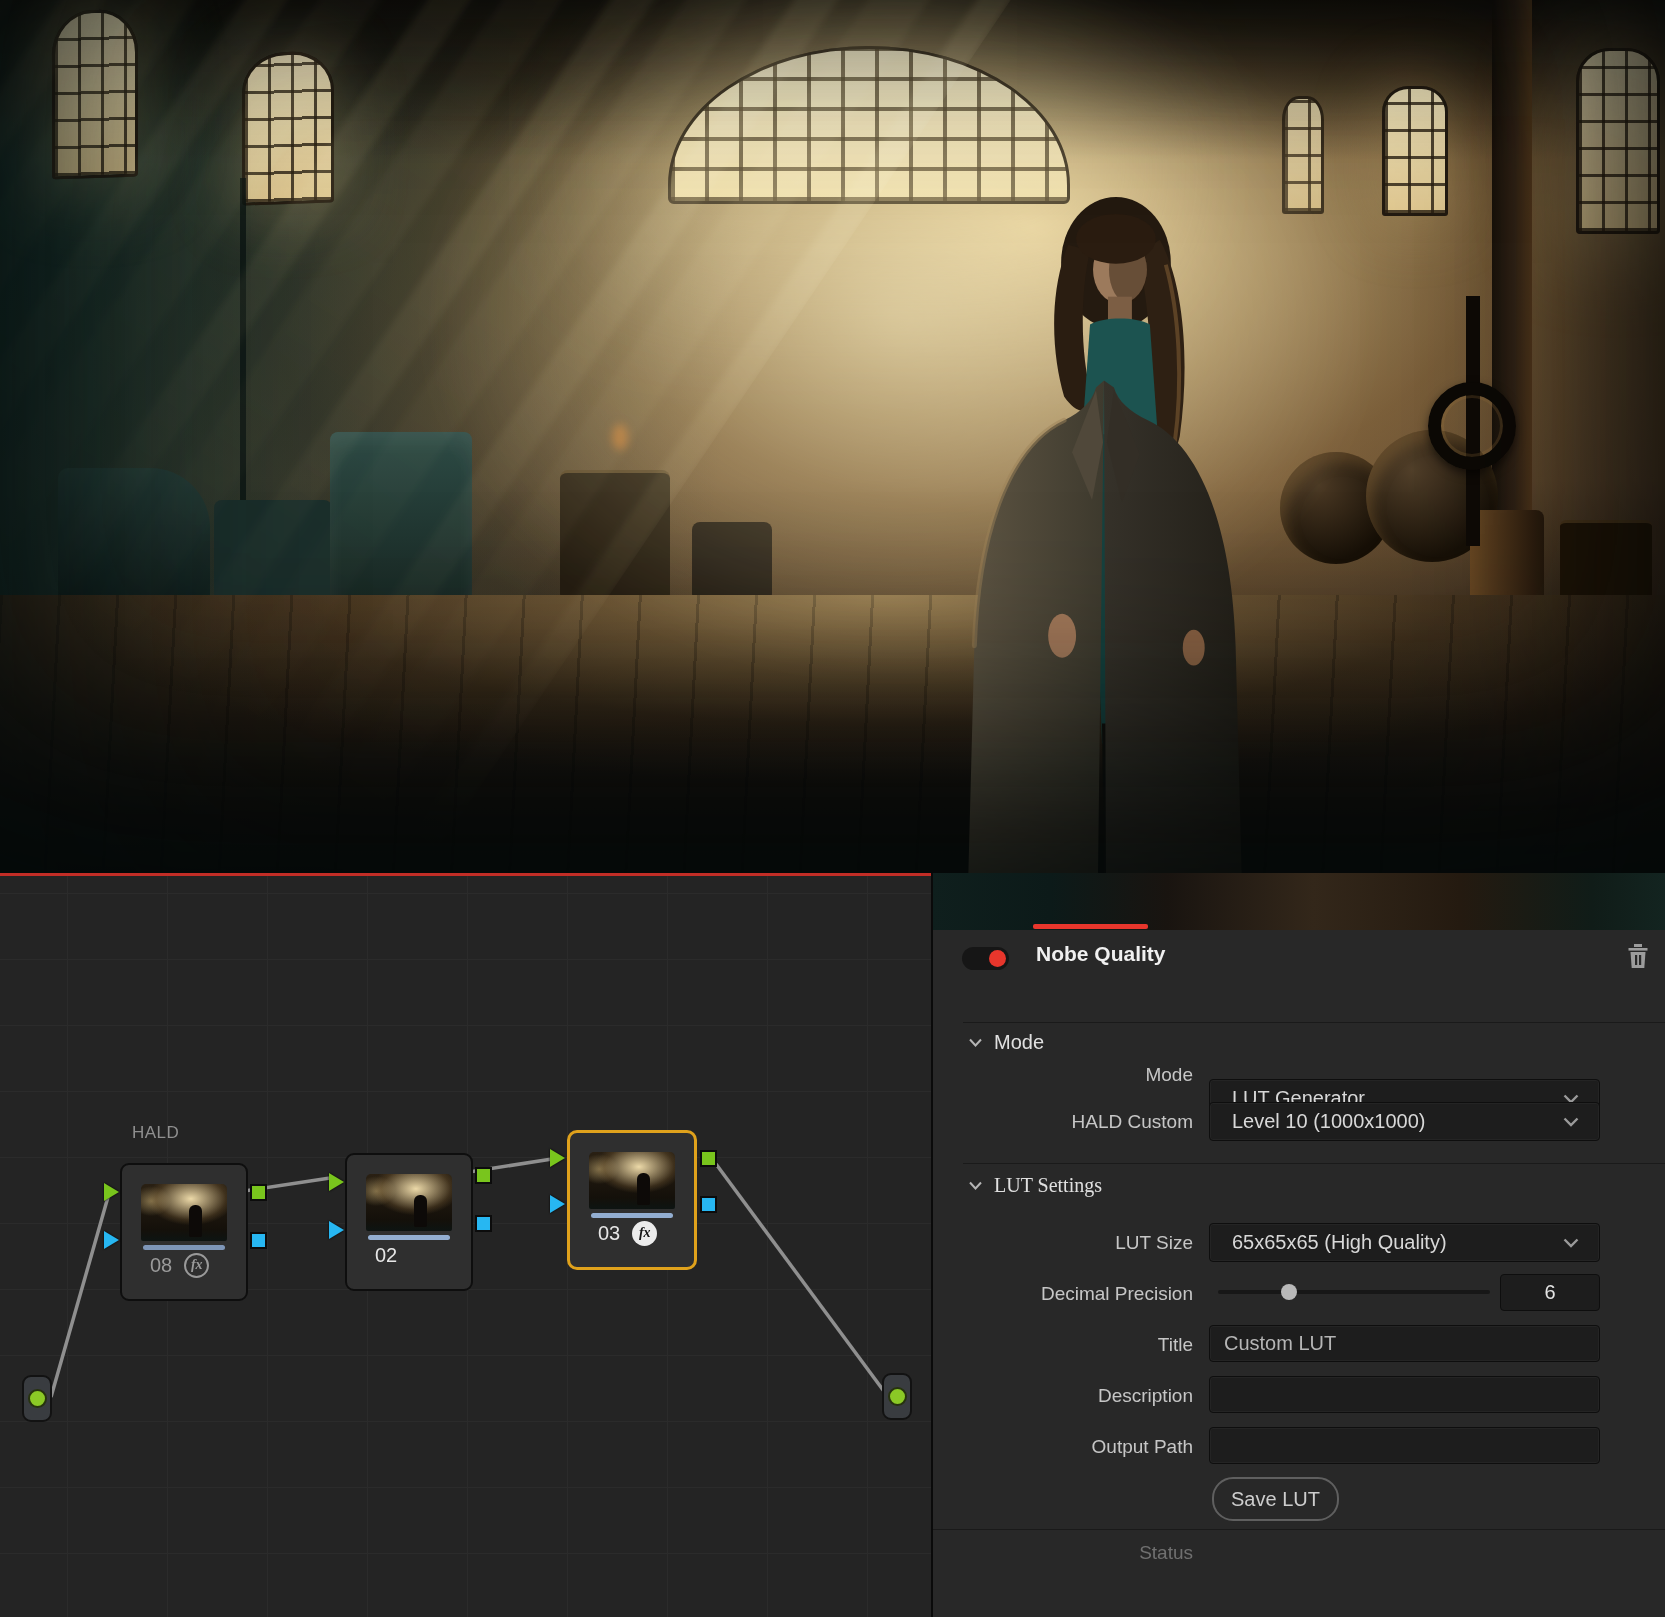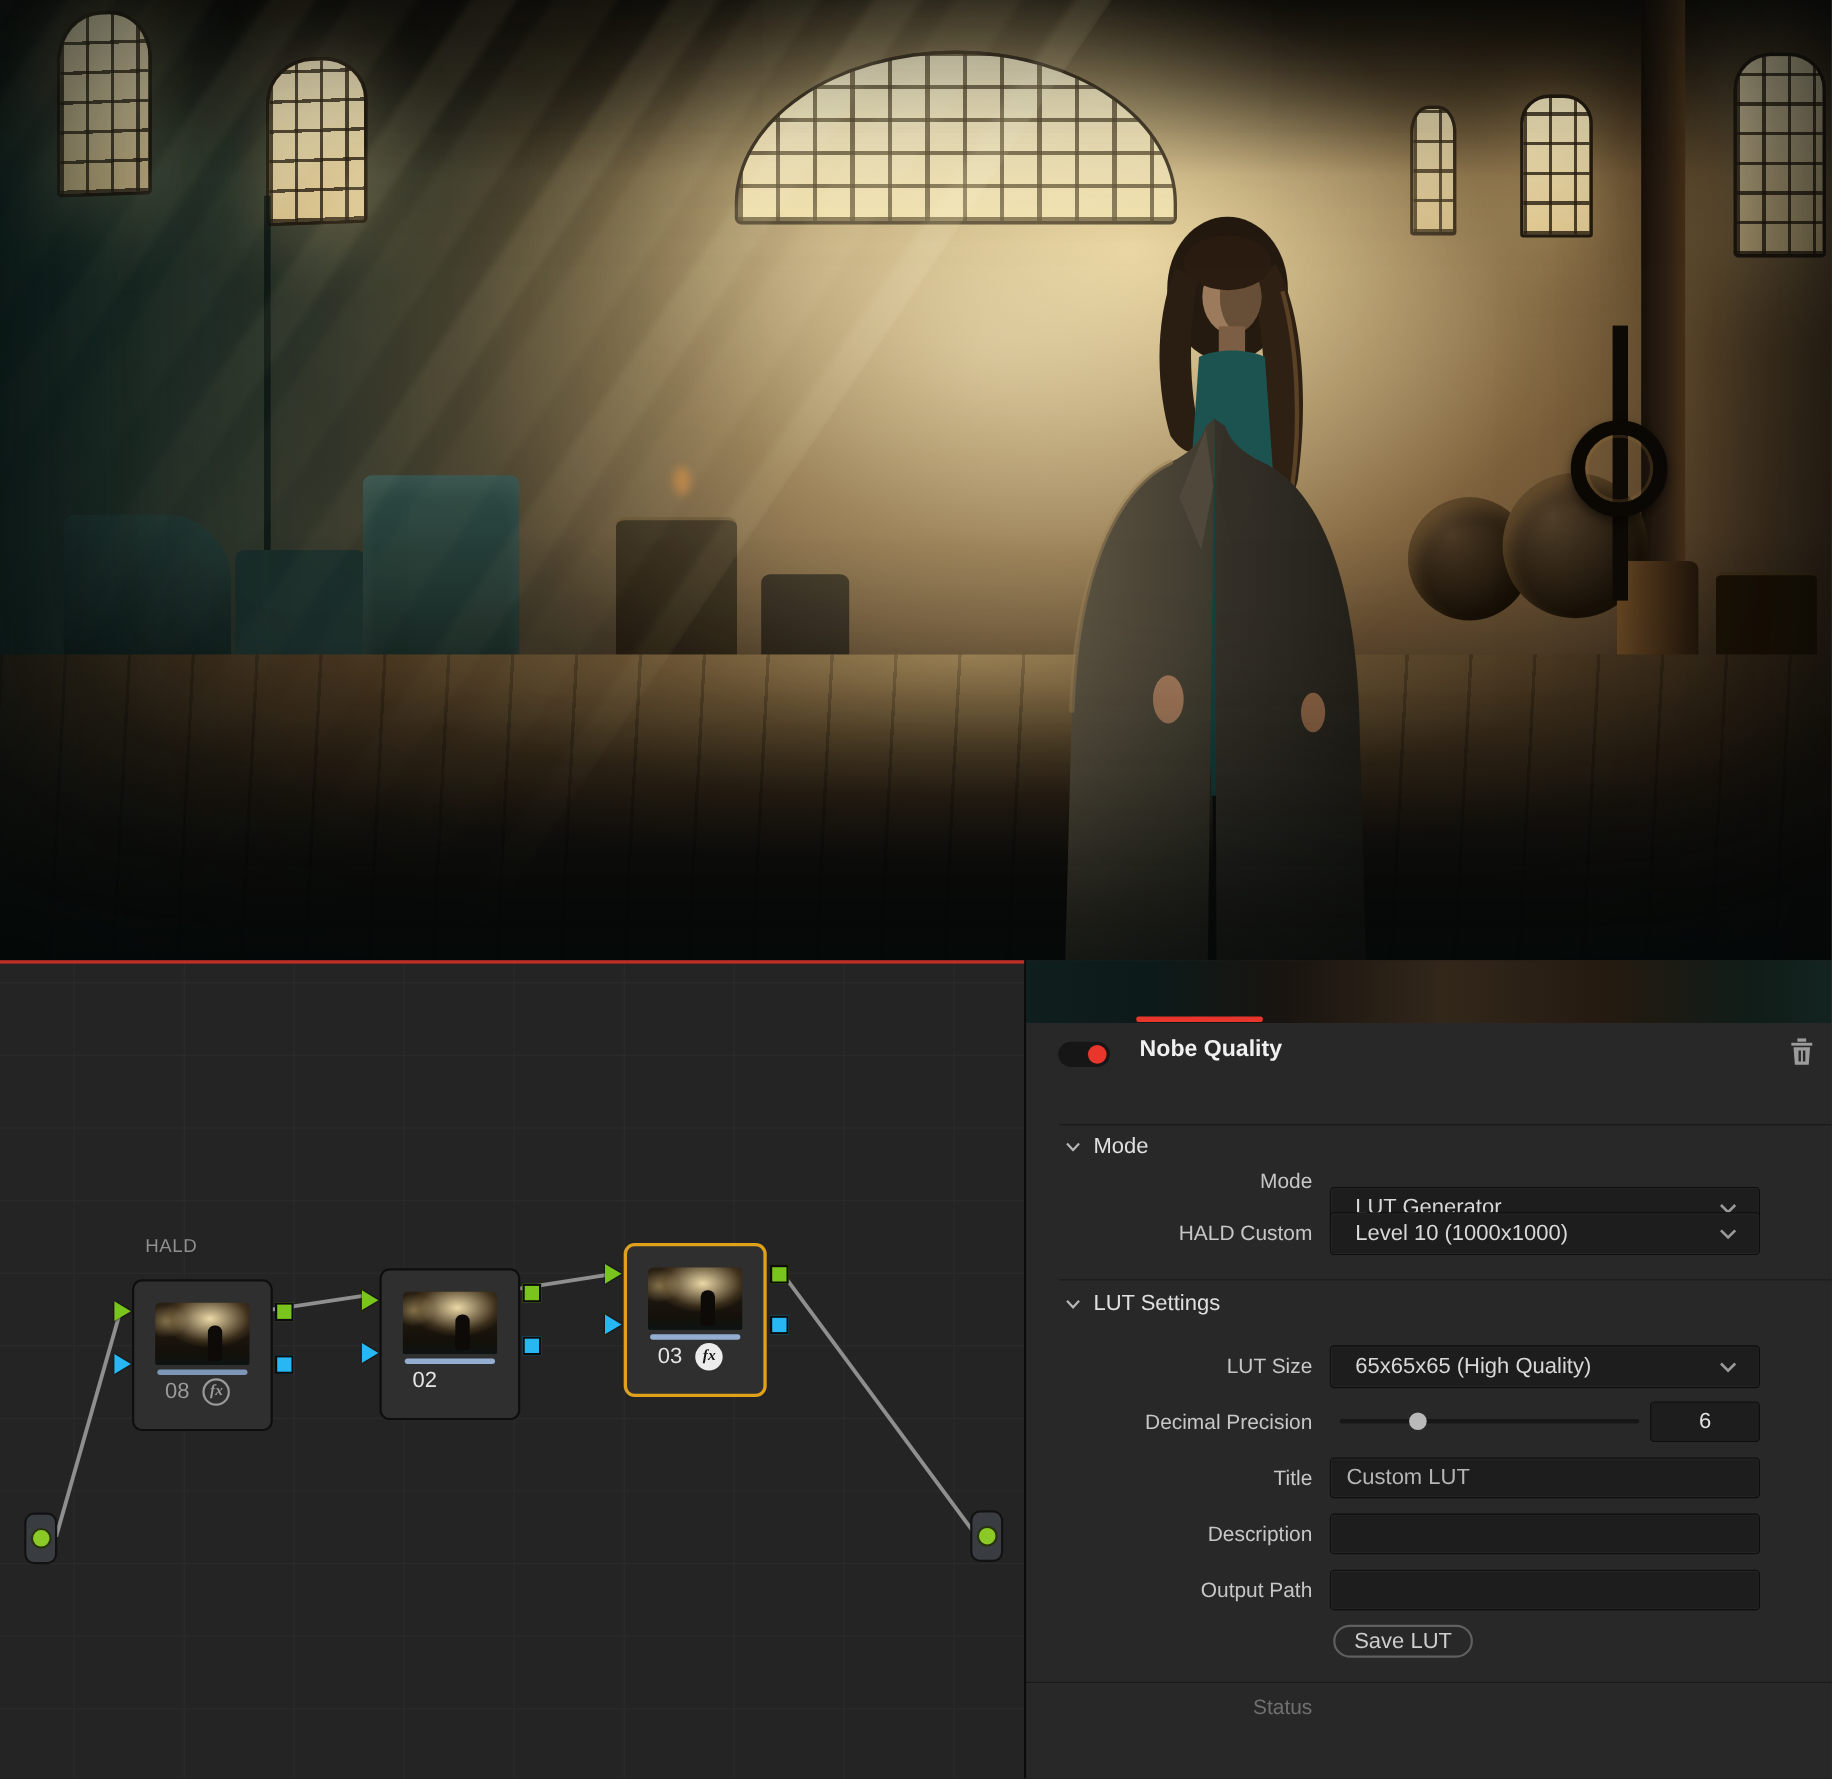--- a/index.html
+++ b/index.html
@@ -132,21 +132,21 @@
   .ctrl { position:absolute; left:276px; width:391px; background:#1d1d1d; border:1px solid #0e0e0e; border-radius:4px;
     box-shadow:inset 0 0 0 1px rgba(255,255,255,.03); }
   .dropdown { height:39px; display:flex; align-items:center; padding:0 22px; font-size:20px; color:#d8d8d8; cursor:pointer; }
   .dd-chevron { position:absolute; right:20px; top:50%; transform:translateY(-50%); width:16px; height:10px; }
   .textfield { height:37px; font-size:20px; color:#b5b5b5; padding:0 14px; outline:none; }
   input.textfield { display:block; }
   .slider-track { position:absolute; left:285px; width:272px; height:4px; border-radius:2px; background:#171717; cursor:pointer; }
   .slider-handle { position:absolute; top:50%; transform:translate(-50%,-50%); width:16px; height:16px; border-radius:50%; background:#b9b9b9; cursor:grab; }
   .value-box { position:absolute; left:567px; width:100px; height:37px; background:#1d1d1d; border:1px solid #0e0e0e; border-radius:4px;
     color:#e3e3e3; font-size:20px; text-align:center; line-height:35px; }
-  .save-btn { position:absolute; left:279px; top:547px; width:127px; height:30px; border-radius:21px; background:rgba(0,0,0,0);
+  .save-btn { position:absolute; left:279px; top:547px; width:127px; height:44px; border-radius:21px; background:rgba(0,0,0,0);
     border:2px solid #5f5f5f; color:#cdcdcd; font-size:20px; font-family:inherit; cursor:pointer; }
   .status-label { color:#707070; }
   .status-field { position:absolute; left:276px; top:605px; width:391px; height:33px; background:#242424; border:1px solid #444;
     border-radius:2px; color:#7d7d7d; font-size:19px; line-height:31px; padding:0 12px; white-space:nowrap; overflow:hidden; }
 </style>
 </head>
 <body>
 
 <div class="app">
 
@@ -308,21 +308,21 @@
       <div class="p-abs row-label" style="top:181px;">HALD Custom</div>
       <div class="ctrl dropdown" style="top:172px;">
         <span>Level 10 (1000x1000)</span>
         <svg class="dd-chevron" viewBox="0 0 16 10">
           <polyline points="1.5,1.5 8,8 14.5,1.5" fill="none" stroke="#9a9a9a" stroke-width="2.4"></polyline>
         </svg>
       </div>
 
       <div class="p-abs divider" style="top:233px;"></div>
 
-      <div class="p-abs sec-head" style="left:36px; top:244px;">
+      <div class="p-abs sec-head" style="left:36px; top:244px;font-family:Liberation Serif, serif;">
         <svg class="sec-chevron" viewBox="0 0 13 9">
           <polyline points="1,1.5 6.5,7.5 12,1.5" fill="none" stroke="#b5b5b5" stroke-width="2"></polyline>
         </svg>
         <span>LUT Settings</span>
       </div>
 
       <div class="p-abs row-label" style="top:302px;">LUT Size</div>
       <div class="ctrl dropdown" style="top:293px;">
         <span>65x65x65 (High Quality)</span>
         <svg class="dd-chevron" viewBox="0 0 16 10">

